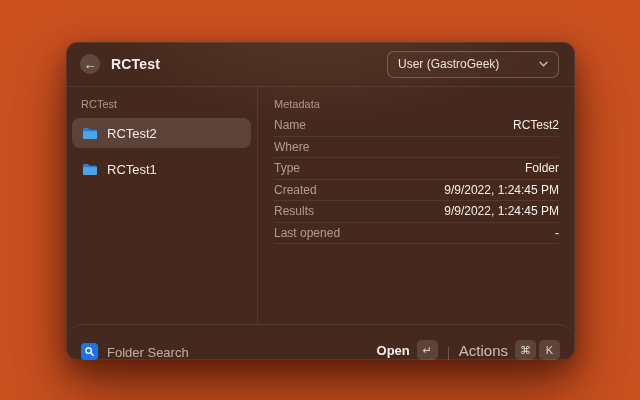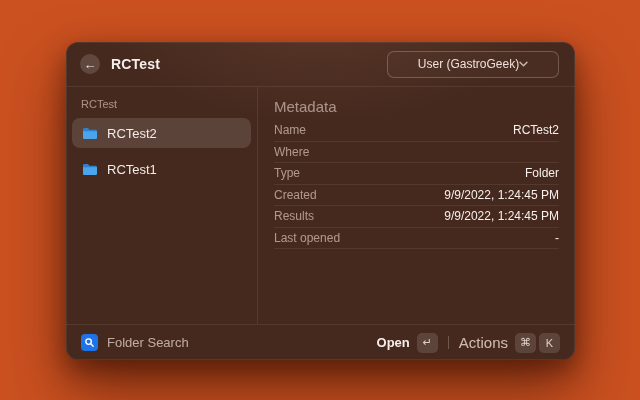--- a/index.html
+++ b/index.html
@@ -33,54 +33,54 @@
   .back-btn {
     width: 20px; height: 20px; border-radius: 50%;
     background: rgba(255,255,255,.15); color: #f2e8e3;
     display: flex; align-items: center; justify-content: center;
     font-size: 13px; line-height: 1; cursor: default;
   }
   .title { margin-left: 11px; font-size: 14px; font-weight: 700; color: #f5eeea; letter-spacing: .2px; text-align: center; }
   .dropdown {
     margin-left: auto; width: 172px; height: 27px;
     border: 1px solid rgba(255,255,255,.22); border-radius: 7px;
-    display: flex; align-items: center; justify-content: center;
+    display: flex; align-items: center; justify-content: space-between;
     padding: 0 10px; font-size: 12px; color: #eee0da;
     background: rgba(255,255,255,.02);
   }
   .chev { opacity: .8; display: flex; }
   
   .content { flex: 1; display: flex; min-height: 0; position: relative; z-index: 1; }
   .left-panel {
     flex: 0 0 192px; border-right: 1px solid rgba(255,255,255,.08);
     padding: 7px 6px;
   }
   .section-label { font-size: 11px; color: rgba(238,217,206,.60); margin: 4px 9px 8px; }
   .result-row {
     height: 30px; border-radius: 8px; display: flex; align-items: center;
     gap: 9px; padding: 0 10px; margin-bottom: 6px;
     font-size: 13px; font-weight: 500; color: #f3ebe6;
   }
   .result-row.selected { background: rgba(255,255,255,.12); }
   .folder-icon { flex: 0 0 16px; display: flex; }
   
   .right-panel { flex: 1; padding: 7px 16px 0; min-width: 0; }
-  .meta-heading { font-size: 15px; color: rgba(238,217,206,.60); margin: 4px 0 5px; }
+  .meta-heading { font-size: 11px; color: rgba(238,217,206,.60); margin: 4px 0 5px; }
   .meta-row {
     display: flex; align-items: center; justify-content: space-between;
     height: 21.5px; border-bottom: 1px solid rgba(255,255,255,.075);
     font-size: 12px; gap: 12px;
   }
   .meta-label { color: rgba(240,219,208,.62); white-space: nowrap; }
   .meta-value { color: #f7f0ec; white-space: nowrap; overflow: hidden; text-overflow: ellipsis; }
   
   .footer {
     flex: 0 0 36px; border-top: 1px solid rgba(255,255,255,.08);
-    display: flex; align-items: center; padding: 0 15px;
-    position: relative; z-index: 1;
+    display: flex; align-items: flex-end; padding: 0 15px;
+    position: relative; z-index: 1; border-radius: 18px;
   }
   .search-chip {
     width: 17px; height: 17px; border-radius: 4px;
     background: var(--accent-blue, #1f73e8);
     display: flex; align-items: center; justify-content: center;
     flex: 0 0 17px;
   }
   .search-input {
     flex: 1; margin-left: 9px; background: transparent; border: none; outline: none;
     font-family: inherit; font-size: 13px; color: #f3ebe6; min-width: 0;

